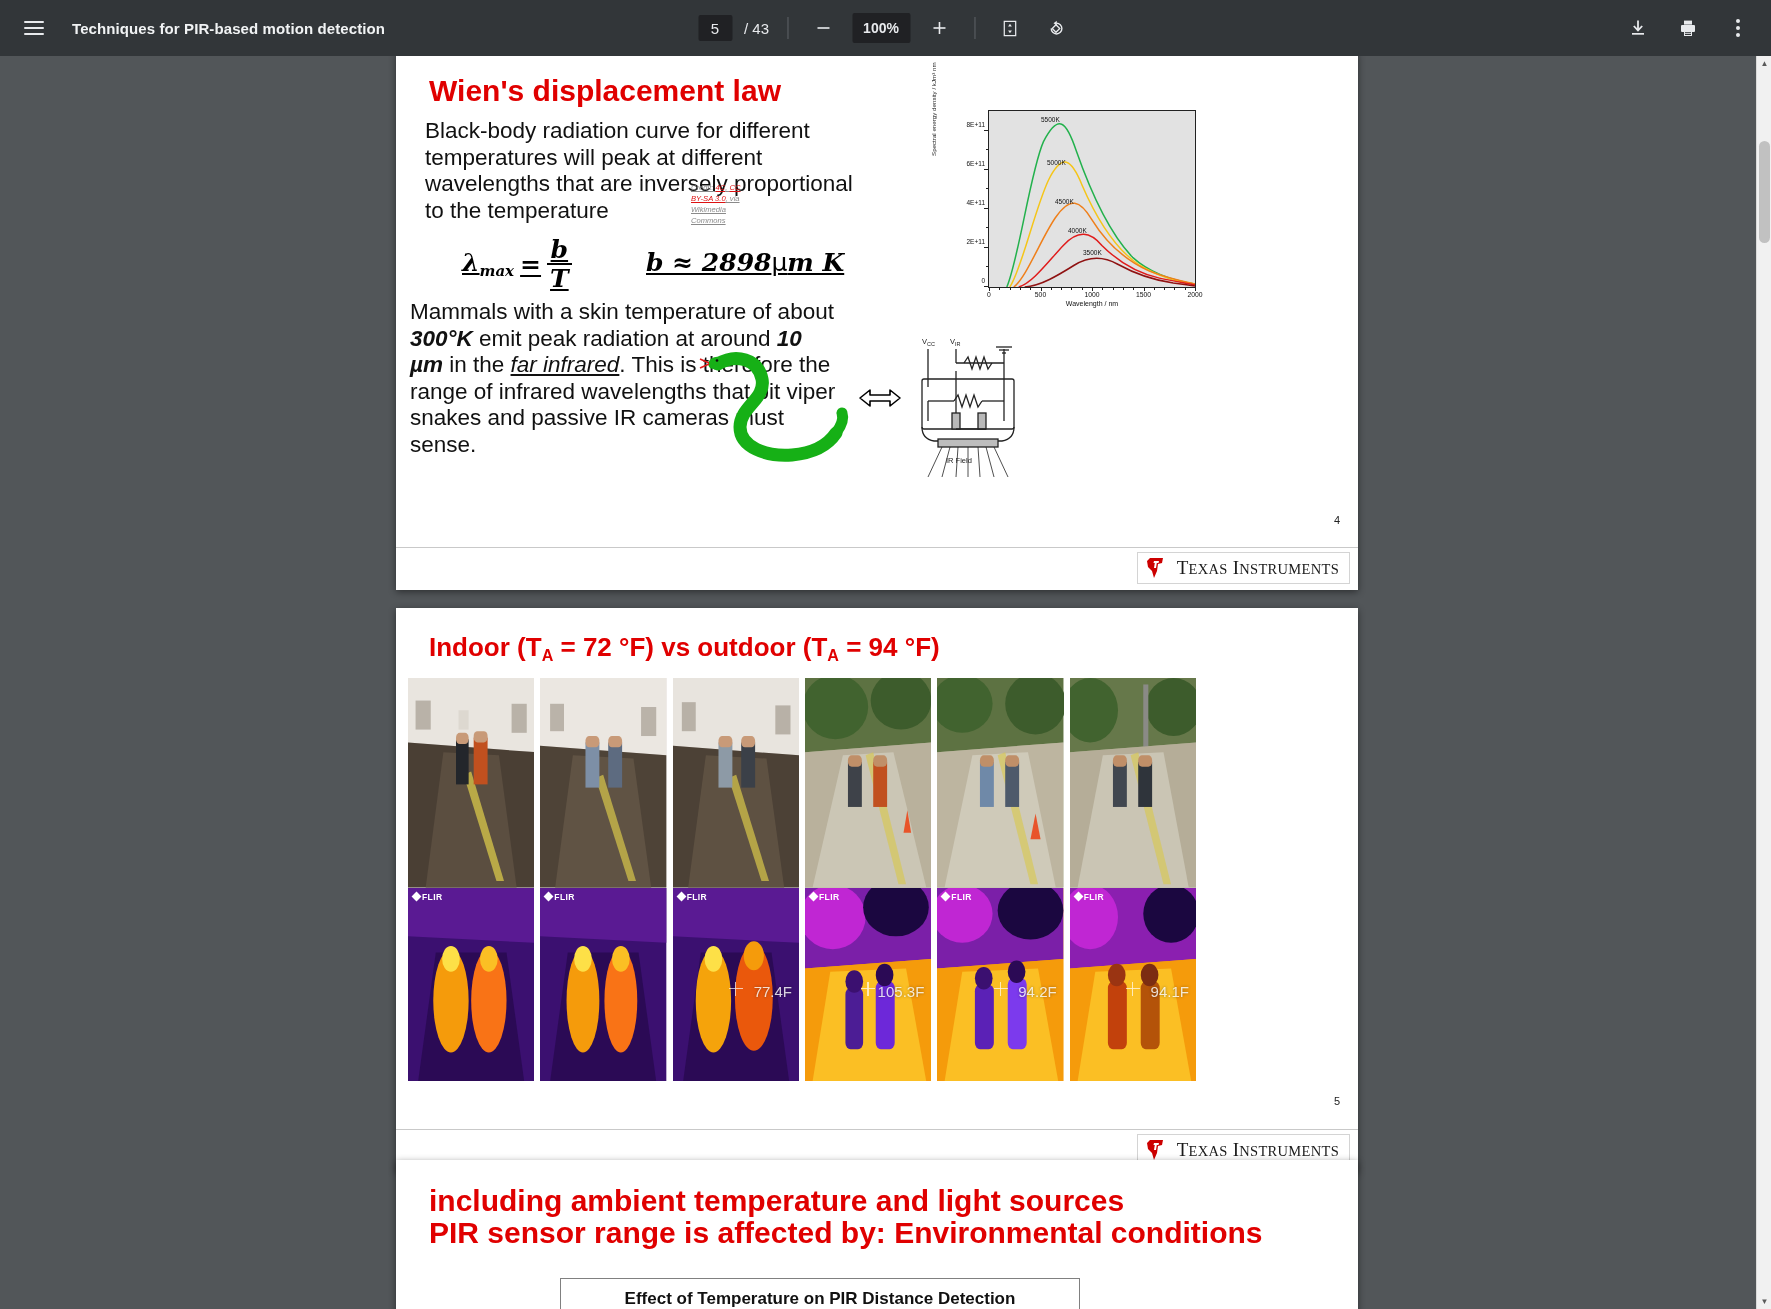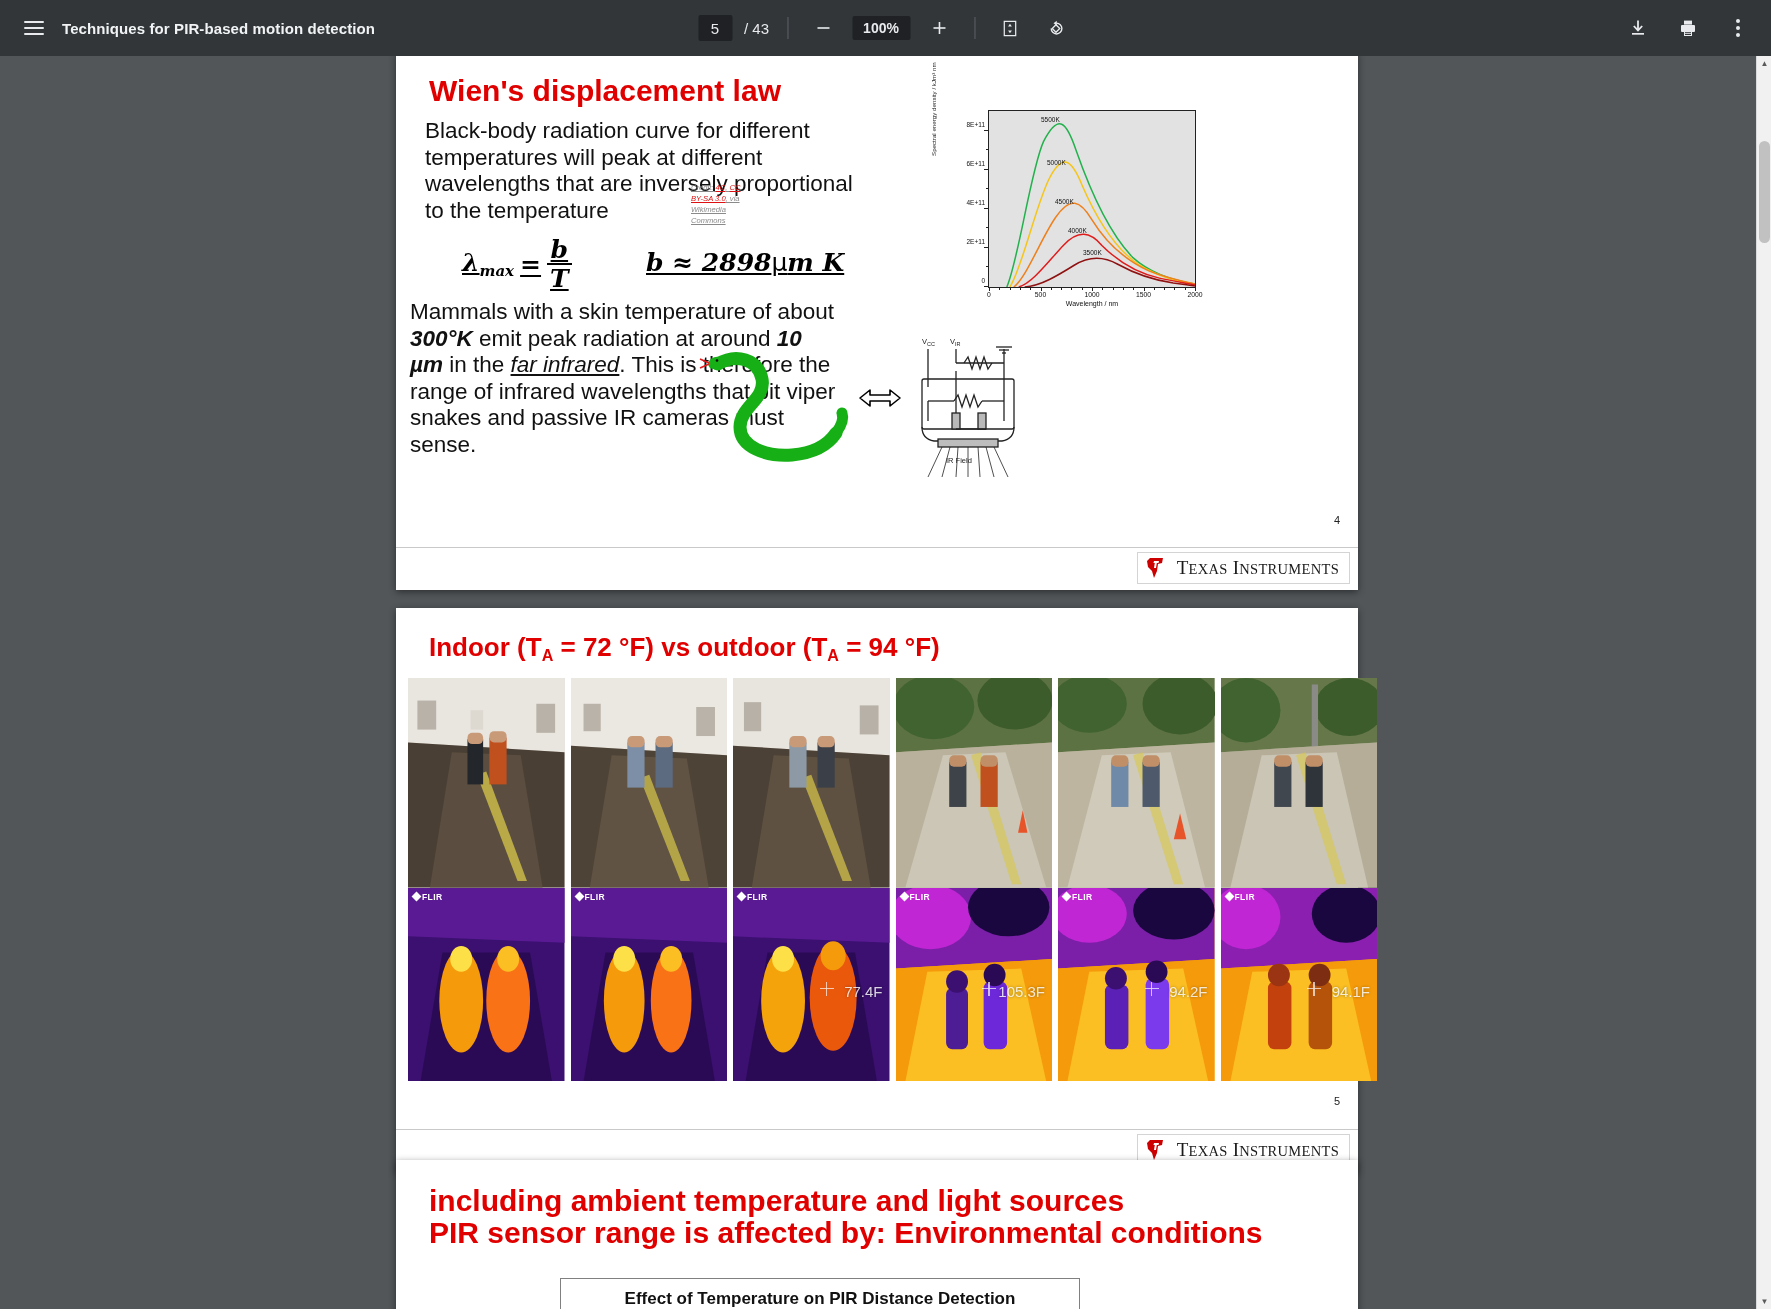--- a/index.html
+++ b/index.html
@@ -13,21 +13,21 @@
 
   
   #toolbar {
     position: absolute; top: 0; left: 0;
     width: 1771px; height: 56px;
     background: #323639;
     display: flex; align-items: center;
     color: #e8eaed;
     z-index: 50;
   }
-  .tb-left { display: flex; align-items: center; padding-left: 16px; gap: 10px; }
+  .tb-left { display: flex; align-items: center; padding-left: 16px; gap: 20px; }
   .menu-btn {
     width: 36px; height: 36px;
     display: flex; flex-direction: column; justify-content: center;
     align-items: center; gap: 4px; cursor: pointer; border-radius: 50%;
   }
   .menu-btn span { display: block; width: 20px; height: 2px; background: #e8eaed; border-radius: 1px; }
   #doc-title {
     font-size: 15px; font-weight: bold; color: #f1f3f4;
     letter-spacing: .1px; white-space: nowrap;
   }
@@ -43,21 +43,21 @@
   }
   .page-total { font-size: 15px; color: #e8eaed; }
   .divider { width: 1px; height: 22px; background: #5f6368; margin: 0 6px; }
   .icon-btn {
     width: 34px; height: 34px; border-radius: 50%;
     display: flex; align-items: center; justify-content: center;
     cursor: pointer; color: #e8eaed;
   }
   .zoom-box {
     background: #202124; color: #e8eaed;
-    min-width: 58px; height: 24px; border-radius: 2px;
+    min-width: 58px; height: 30px; border-radius: 2px;
     display: flex; align-items: center; justify-content: center;
     font-size: 14px; font-weight: bold; padding: 0 6px;
   }
   .tb-right {
     position: absolute; right: 16px; display: flex; align-items: center; gap: 16px;
   }
   .kebab { display: flex; flex-direction: column; gap: 3px; align-items: center; }
   .kebab i { width: 4px; height: 4px; border-radius: 50%; background: #e8eaed; display:block; }
 
   
@@ -176,21 +176,21 @@
   }
   .ti-text {
     font-family: "Liberation Serif", serif; font-size: 19px;
     color: #1a1a1a; letter-spacing: .3px;
   }
   .ti-text .sm { font-size: 14.5px; }
 
   
   .photogrid {
     position: absolute; left: 12px; top: 70px;
-    width: 969px; height: 403px;
+    width: 788px; height: 403px;
     display: flex; gap: 6px;
   }
   .photocol { flex: 1; display: flex; flex-direction: column; }
   .visible-img { height: 52%; position: relative; overflow: hidden; }
   .thermal-img { height: 48%; position: relative; overflow: hidden; }
   .flir {
     position: absolute; left: 5px; top: 4px; color: #fff;
     font-size: 8.5px; font-weight: bold; letter-spacing: .4px;
     display: flex; align-items: center; gap: 2px; z-index: 3;
   }

